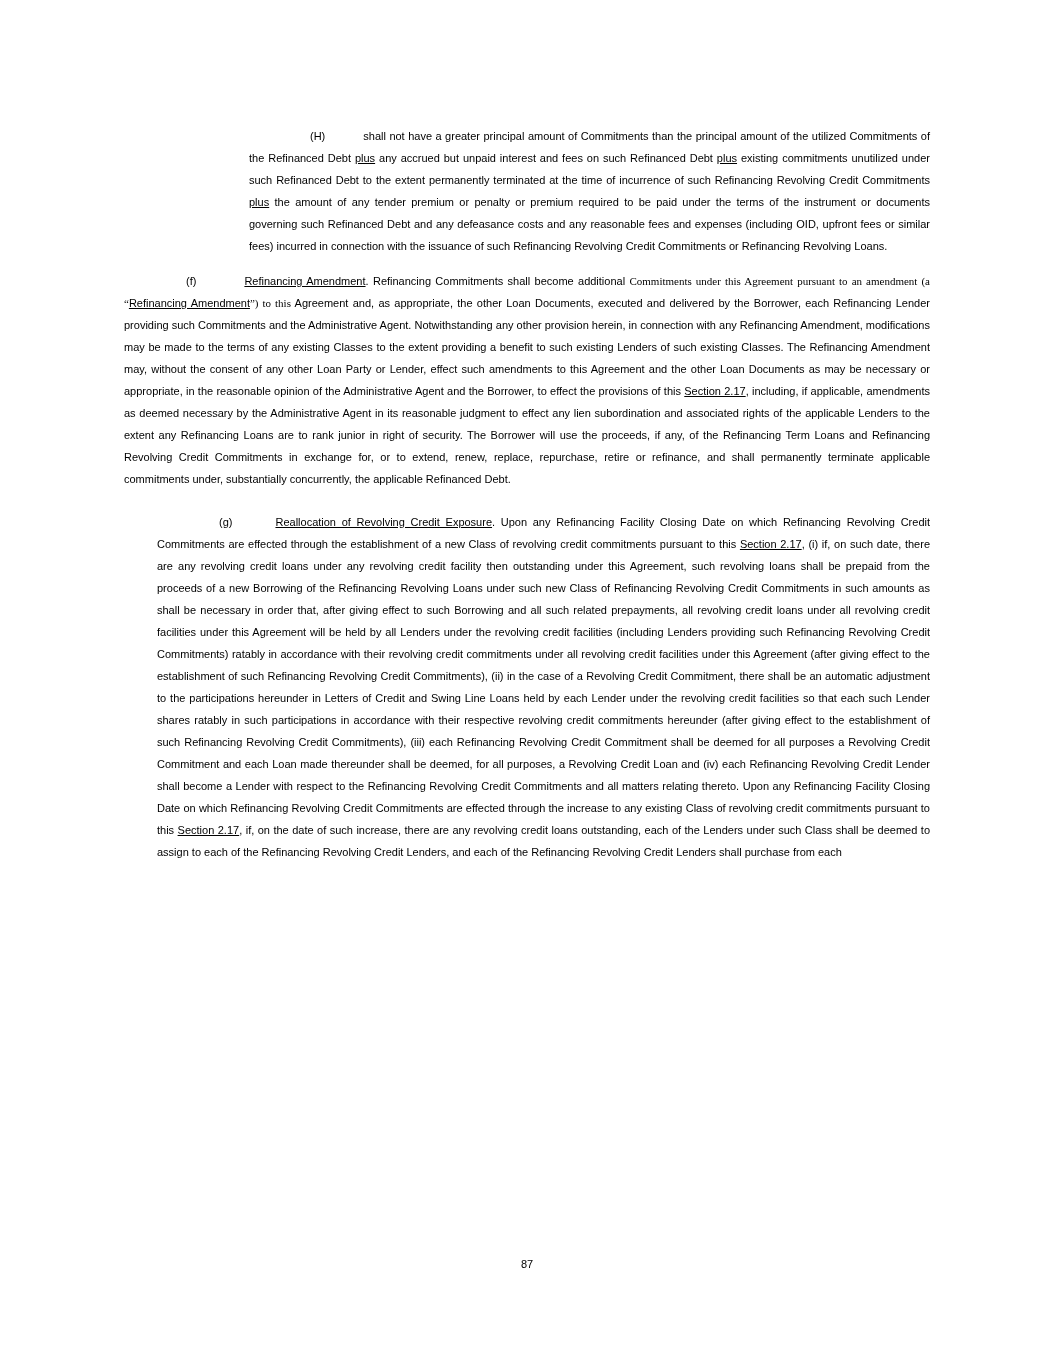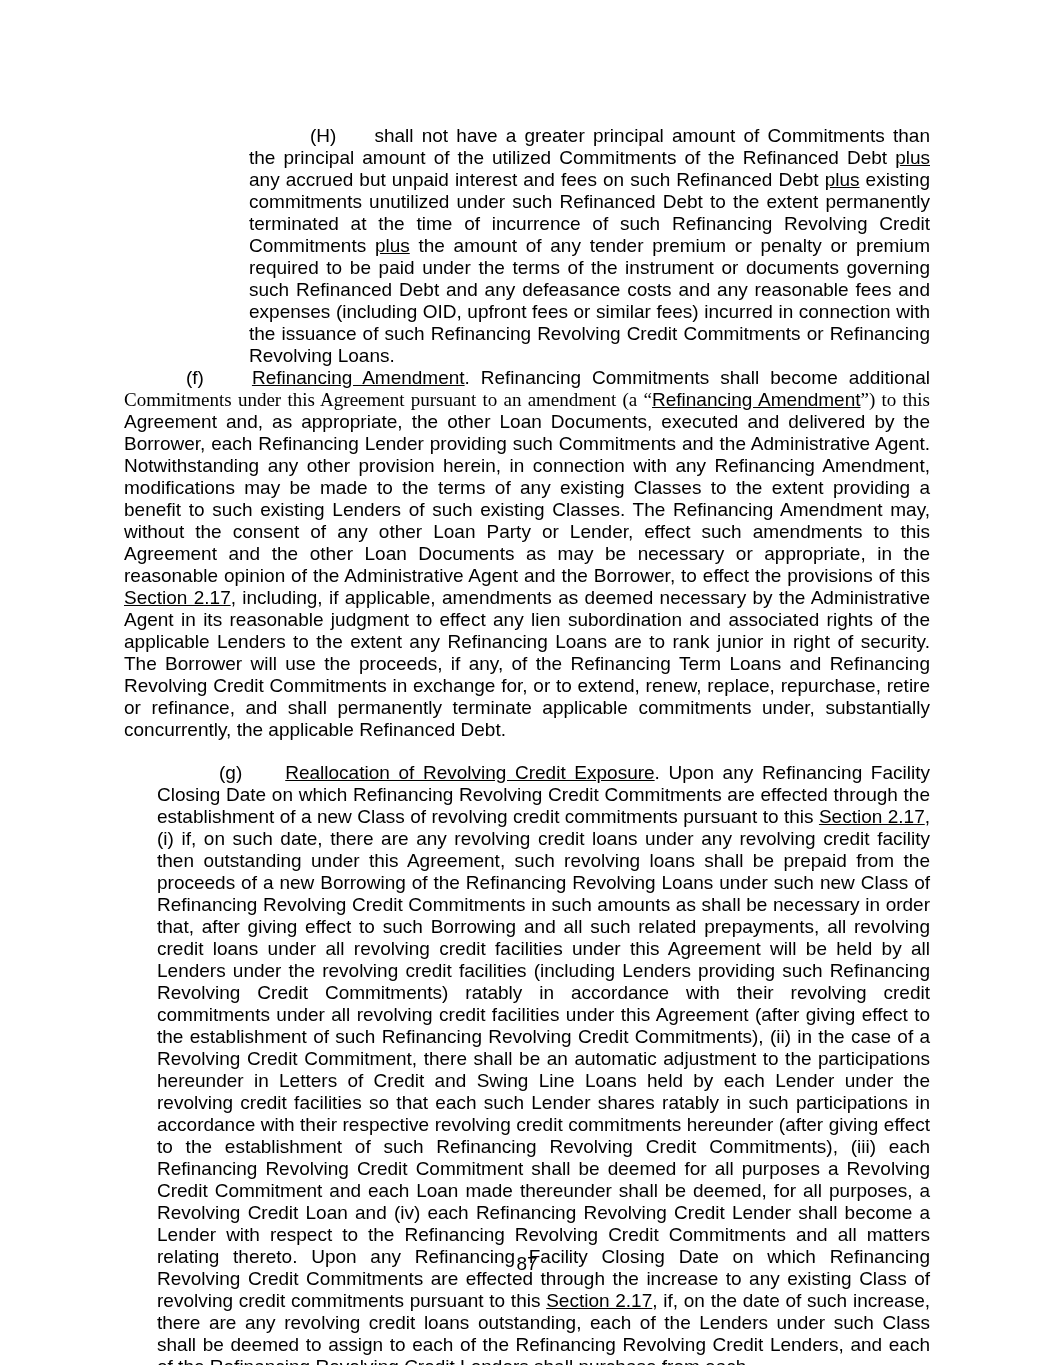--- a/index.html
+++ b/index.html
@@ -7,39 +7,39 @@
   body {
     width: 1055px; height: 1365px;
     background: #ffffff;
   }
   .page {
     position: relative;
     width: 1055px; height: 1365px;
     background: #ffffff;
     color: #000000;
     font-family: "Liberation Sans", "DejaVu Sans", sans-serif;
-    font-size: 19px;
+    font-size: 11px;
     line-height: 22px;
     overflow: hidden;
   }
   .content {
     position: absolute;
     left: 124px; top: 125px;
     width: 806px;
   }
   p.clause {
     margin: 0;
     text-align: justify;
     text-indent: 62px;
   }
   p.clause.hblock {
     margin-left: 125px;
     text-indent: 61px;
   }
-  p.clause.gap-f { }
+  p.clause.gap-f { margin-top: 13px; }
   p.clause.gap-g { margin-top: 21px; margin-left: 33px; }
   .tab { display: inline-block; height: 1px; }
   .tab-h { width: 38px; }
   .tab-f { width: 48px; }
   .tab-g { width: 43px; }
   .run-u { text-decoration: underline; }
   .run-serif { font-family: "Liberation Serif", "DejaVu Serif", serif; }
   .page-number {
     position: absolute;
     left: 124px; top: 1253px;

